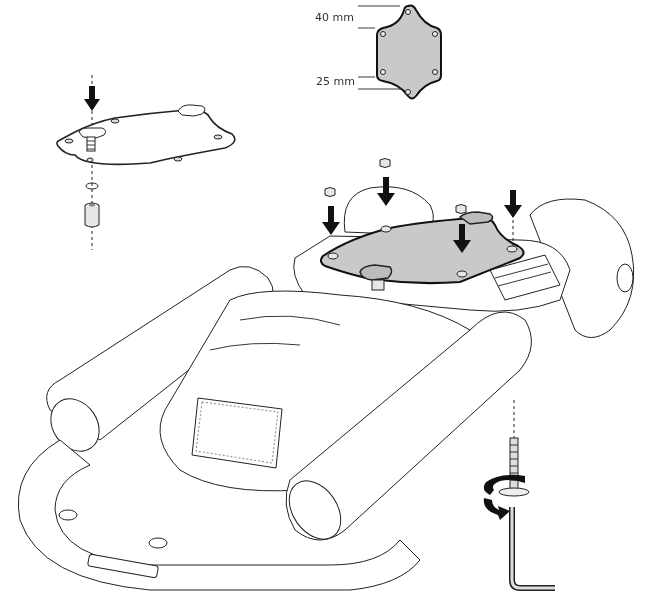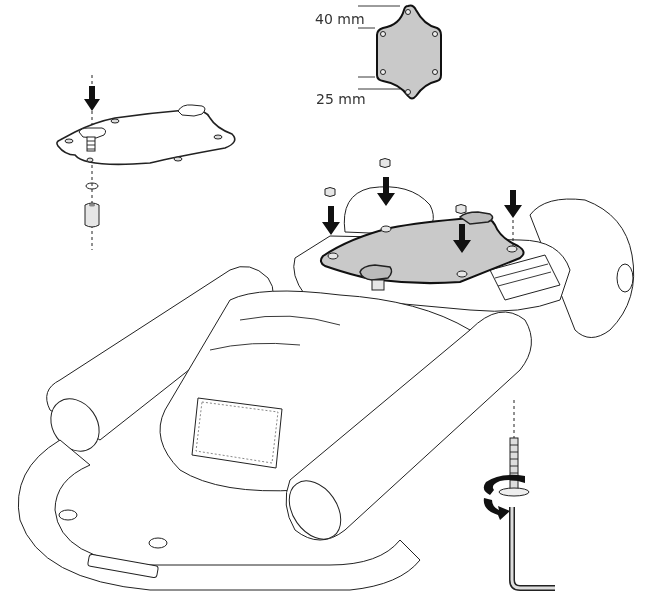--- a/index.html
+++ b/index.html
@@ -1,31 +1,31 @@
 <!DOCTYPE html>
 <html><head>
 <meta charset="utf-8">
 <style>
   html, body { margin: 0; padding: 0; background: #ffffff; }
   body { width: 656px; height: 600px; position: relative; overflow: hidden;
          font-family: "Liberation Sans", sans-serif; }
   svg { position: absolute; left: 0; top: 0; }
-  .lbl { position: absolute; font-size: 14px; color: #333; font-family: "DejaVu Sans", sans-serif; }
+  .lbl { position: absolute; font-size: 11px; color: #333; font-family: "DejaVu Sans", sans-serif; }
   .o { fill: #fff; stroke: #222; stroke-width: 1; }
   .l { fill: none; stroke: #222; stroke-width: 0.9; }
   .plate { fill: #c9c9c9; stroke: #111; stroke-width: 2; }
   .dash { fill: none; stroke: #222; stroke-width: 1; stroke-dasharray: 3 3; }
   .arrow { fill: #111; }
   .nut { fill: #e6e6e6; stroke: #222; stroke-width: 1; }
 </style>
 </head>
 <body>
 
 <div class="lbl" style="left:315px; top:11px;">40 mm</div>
-<div class="lbl" style="left:316px; top:91px;text-align:right;">25 mm</div>
+<div class="lbl" style="left:316px; top:75px;text-align:right;">25 mm</div>
 
 <svg width="656" height="600" viewBox="0 0 656 600">
 
   <g>
     <line x1="358" y1="6" x2="400" y2="6" class="l"></line>
     <line x1="358" y1="28" x2="375" y2="28" class="l"></line>
     <line x1="358" y1="77" x2="375" y2="77" class="l"></line>
     <line x1="358" y1="89" x2="400" y2="89" class="l"></line>
   </g>
 

